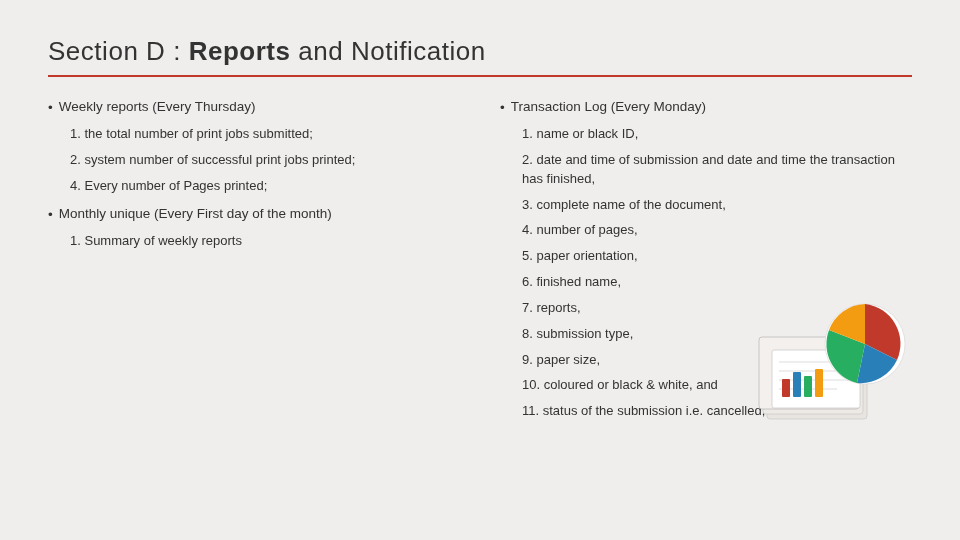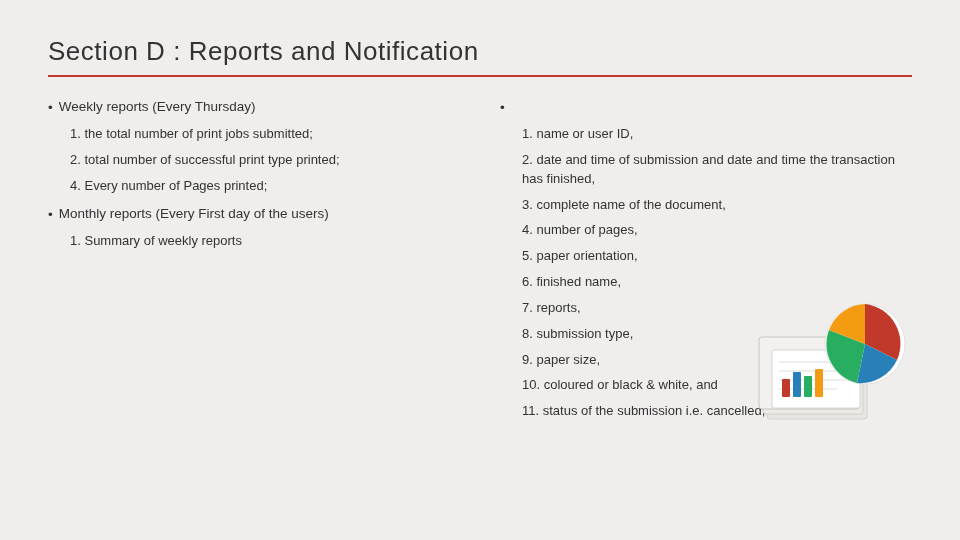--- a/index.html
+++ b/index.html
@@ -20,21 +20,21 @@
     .title-area {
       margin-bottom: 8px;
     }
     .title {
       font-size: 26px;
       font-weight: 300;
       color: #333;
       letter-spacing: 0.02em;
     }
     .title strong {
-      font-weight: 400;
+      font-weight: 700;
     }
     .divider {
       height: 2px;
       background: #c0392b;
       margin-bottom: 22px;
     }
     .content {
       display: flex;
       gap: 40px;
     }
@@ -87,38 +87,39 @@
 
   <div class="content">
 
     <div class="col">
       <div class="bullet-main">
         <span class="bullet-dot">•</span>
         <span>Weekly reports (Every Thursday)</span>
       </div>
       <div class="sub-list">
         <div class="sub-item">1. <span>the total number of print jobs submitted;</span></div>
-        <div class="sub-item">2. <span>total number of successful print type printed;</span></div>
+        <div class="sub-item">2. <span>system number of successful print jobs printed;</span></div>
         <div class="sub-item">4. <span>Every number of Pages printed;</span></div>
       </div>
       <div class="bullet-main">
         <span class="bullet-dot">•</span>
-        <span>Monthly reports (Every First day of the users)</span>
+        <span>Monthly unique (Every First day of the month)</span>
       </div>
       <div class="sub-list">
         <div class="sub-item">1. <span>Summary of weekly reports</span></div>
       </div>
     </div>
 
     <div class="col right-col">
       <div class="bullet-main">
         <span class="bullet-dot">•</span>
+        <span>Transaction Log (Every Monday)</span>
       </div>
       <div class="sub-list">
-        <div class="sub-item">1. <span>name or user ID,</span></div>
+        <div class="sub-item">1. <span>name or black ID,</span></div>
         <div class="sub-item">2. <span>date and time of submission and date and time the transaction has finished,</span></div>
         <div class="sub-item">3. <span>complete name of the document,</span></div>
         <div class="sub-item">4. <span>number of pages,</span></div>
         <div class="sub-item">5. <span>paper orientation,</span></div>
         <div class="sub-item">6. <span>finished name,</span></div>
         <div class="sub-item">7. <span>reports,</span></div>
         <div class="sub-item">8. <span>submission type,</span></div>
         <div class="sub-item">9. <span>paper size,</span></div>
         <div class="sub-item">10. <span>coloured or black &amp; white, and</span></div>
         <div class="sub-item">11. <span>status of the submission i.e. cancelled, successful etc.</span></div>

